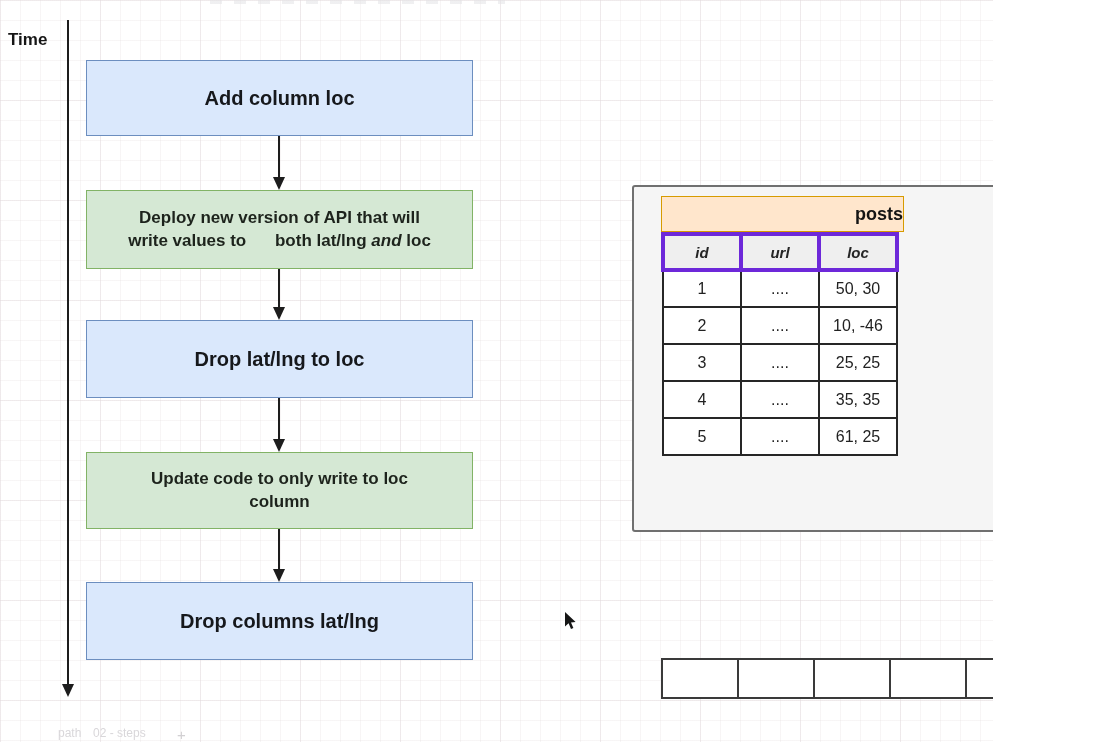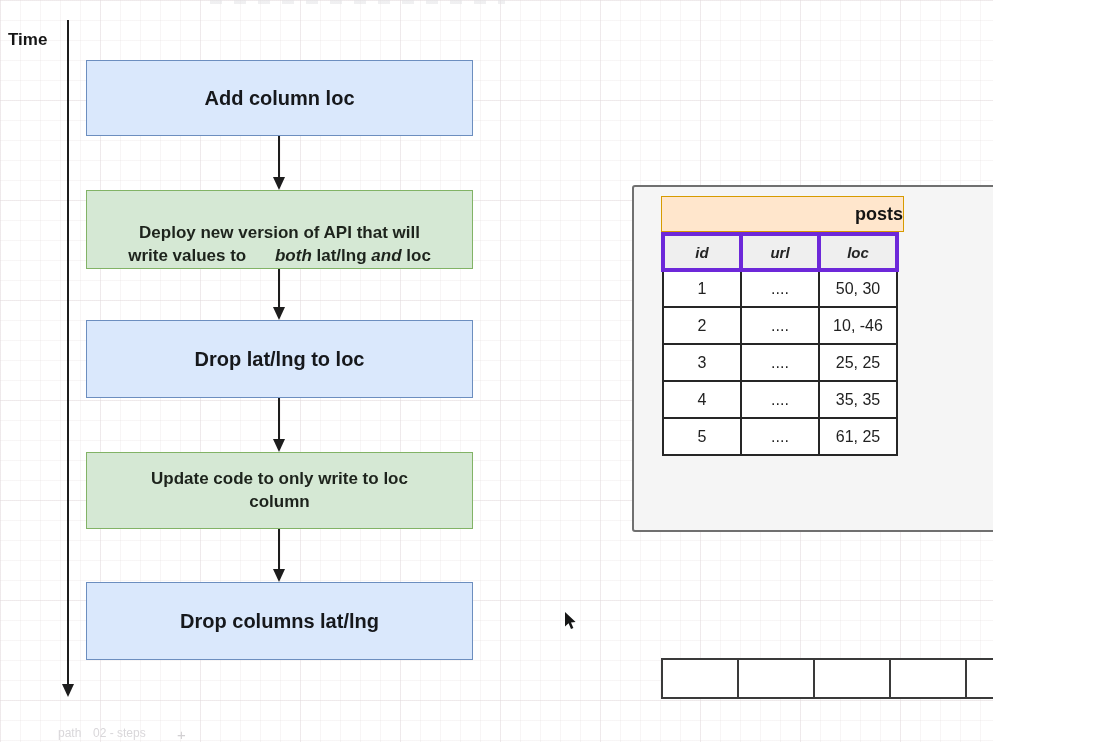--- a/index.html
+++ b/index.html
@@ -100,22 +100,22 @@
   <div class="vline" style="left:67px; top:20px; height:664px;"></div>
   <div class="arrowhead-down" style="left:62px; top:684px;"></div>
 
   <div class="flow-box flow-blue" style="top:60px; height:76px;align-items:center;">
     <span>Add column loc</span>
   </div>
 
   <div class="vline" style="left:278px; top:136px; height:41px;"></div>
   <div class="arrowhead-down" style="left:273px; top:177px;"></div>
 
-  <div class="flow-box flow-green" style="top:190px; height:79px;align-items:flex-end;">
-    <span><span>Deploy new version of API that will</span><br><span>write values to </span><span style="font-style: italic; margin-left: 24px;">both</span><span> lat/lng </span><span style="font-style: italic;">and</span><span> loc</span></span>
+  <div class="flow-box flow-green" style="top:190px; height:79px;">
+    <span><span>Deploy new version of API that will</span><br><span>write values to </span><span style=" margin-left: 24px;">both</span><span> lat/lng </span><span style="font-style: italic;">and</span><span> loc</span></span>
   </div>
 
   <div class="vline" style="left:278px; top:269px; height:38px;"></div>
   <div class="arrowhead-down" style="left:273px; top:307px;"></div>
 
   <div class="flow-box flow-blue" style="top:320px; height:78px;">
     <span>Drop lat/lng to loc</span>
   </div>
 
   <div class="vline" style="left:278px; top:398px; height:41px;"></div>

